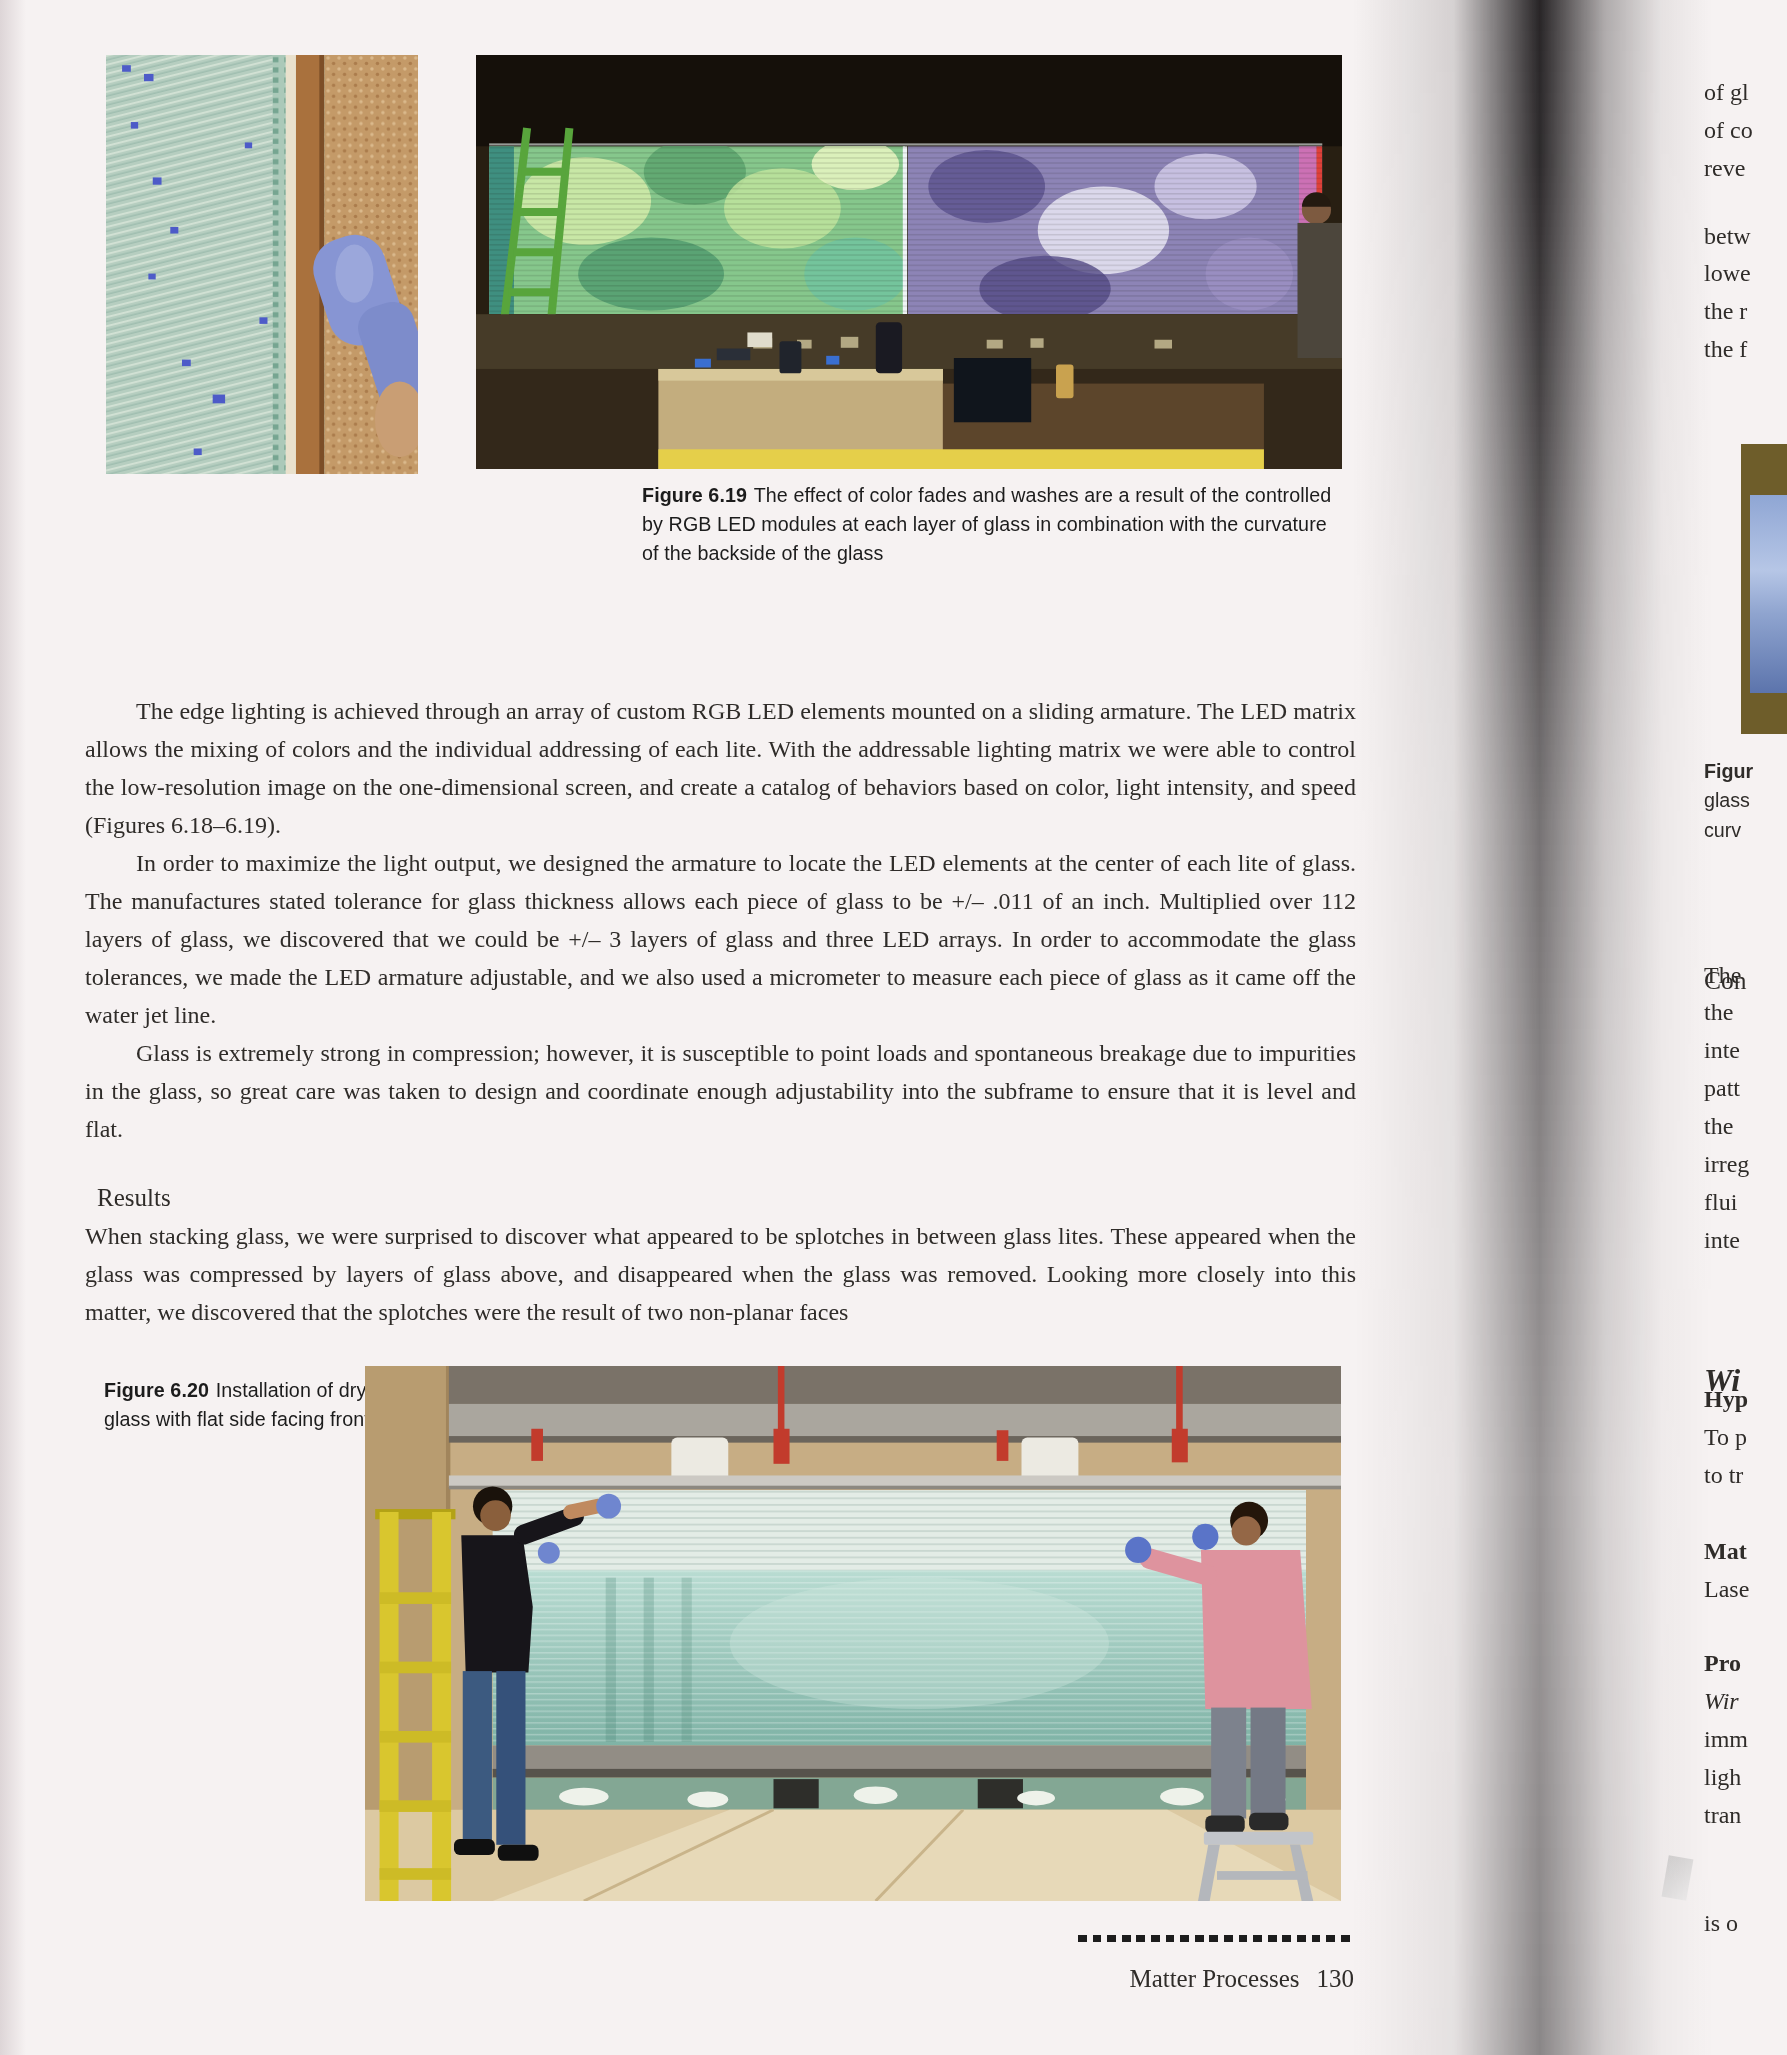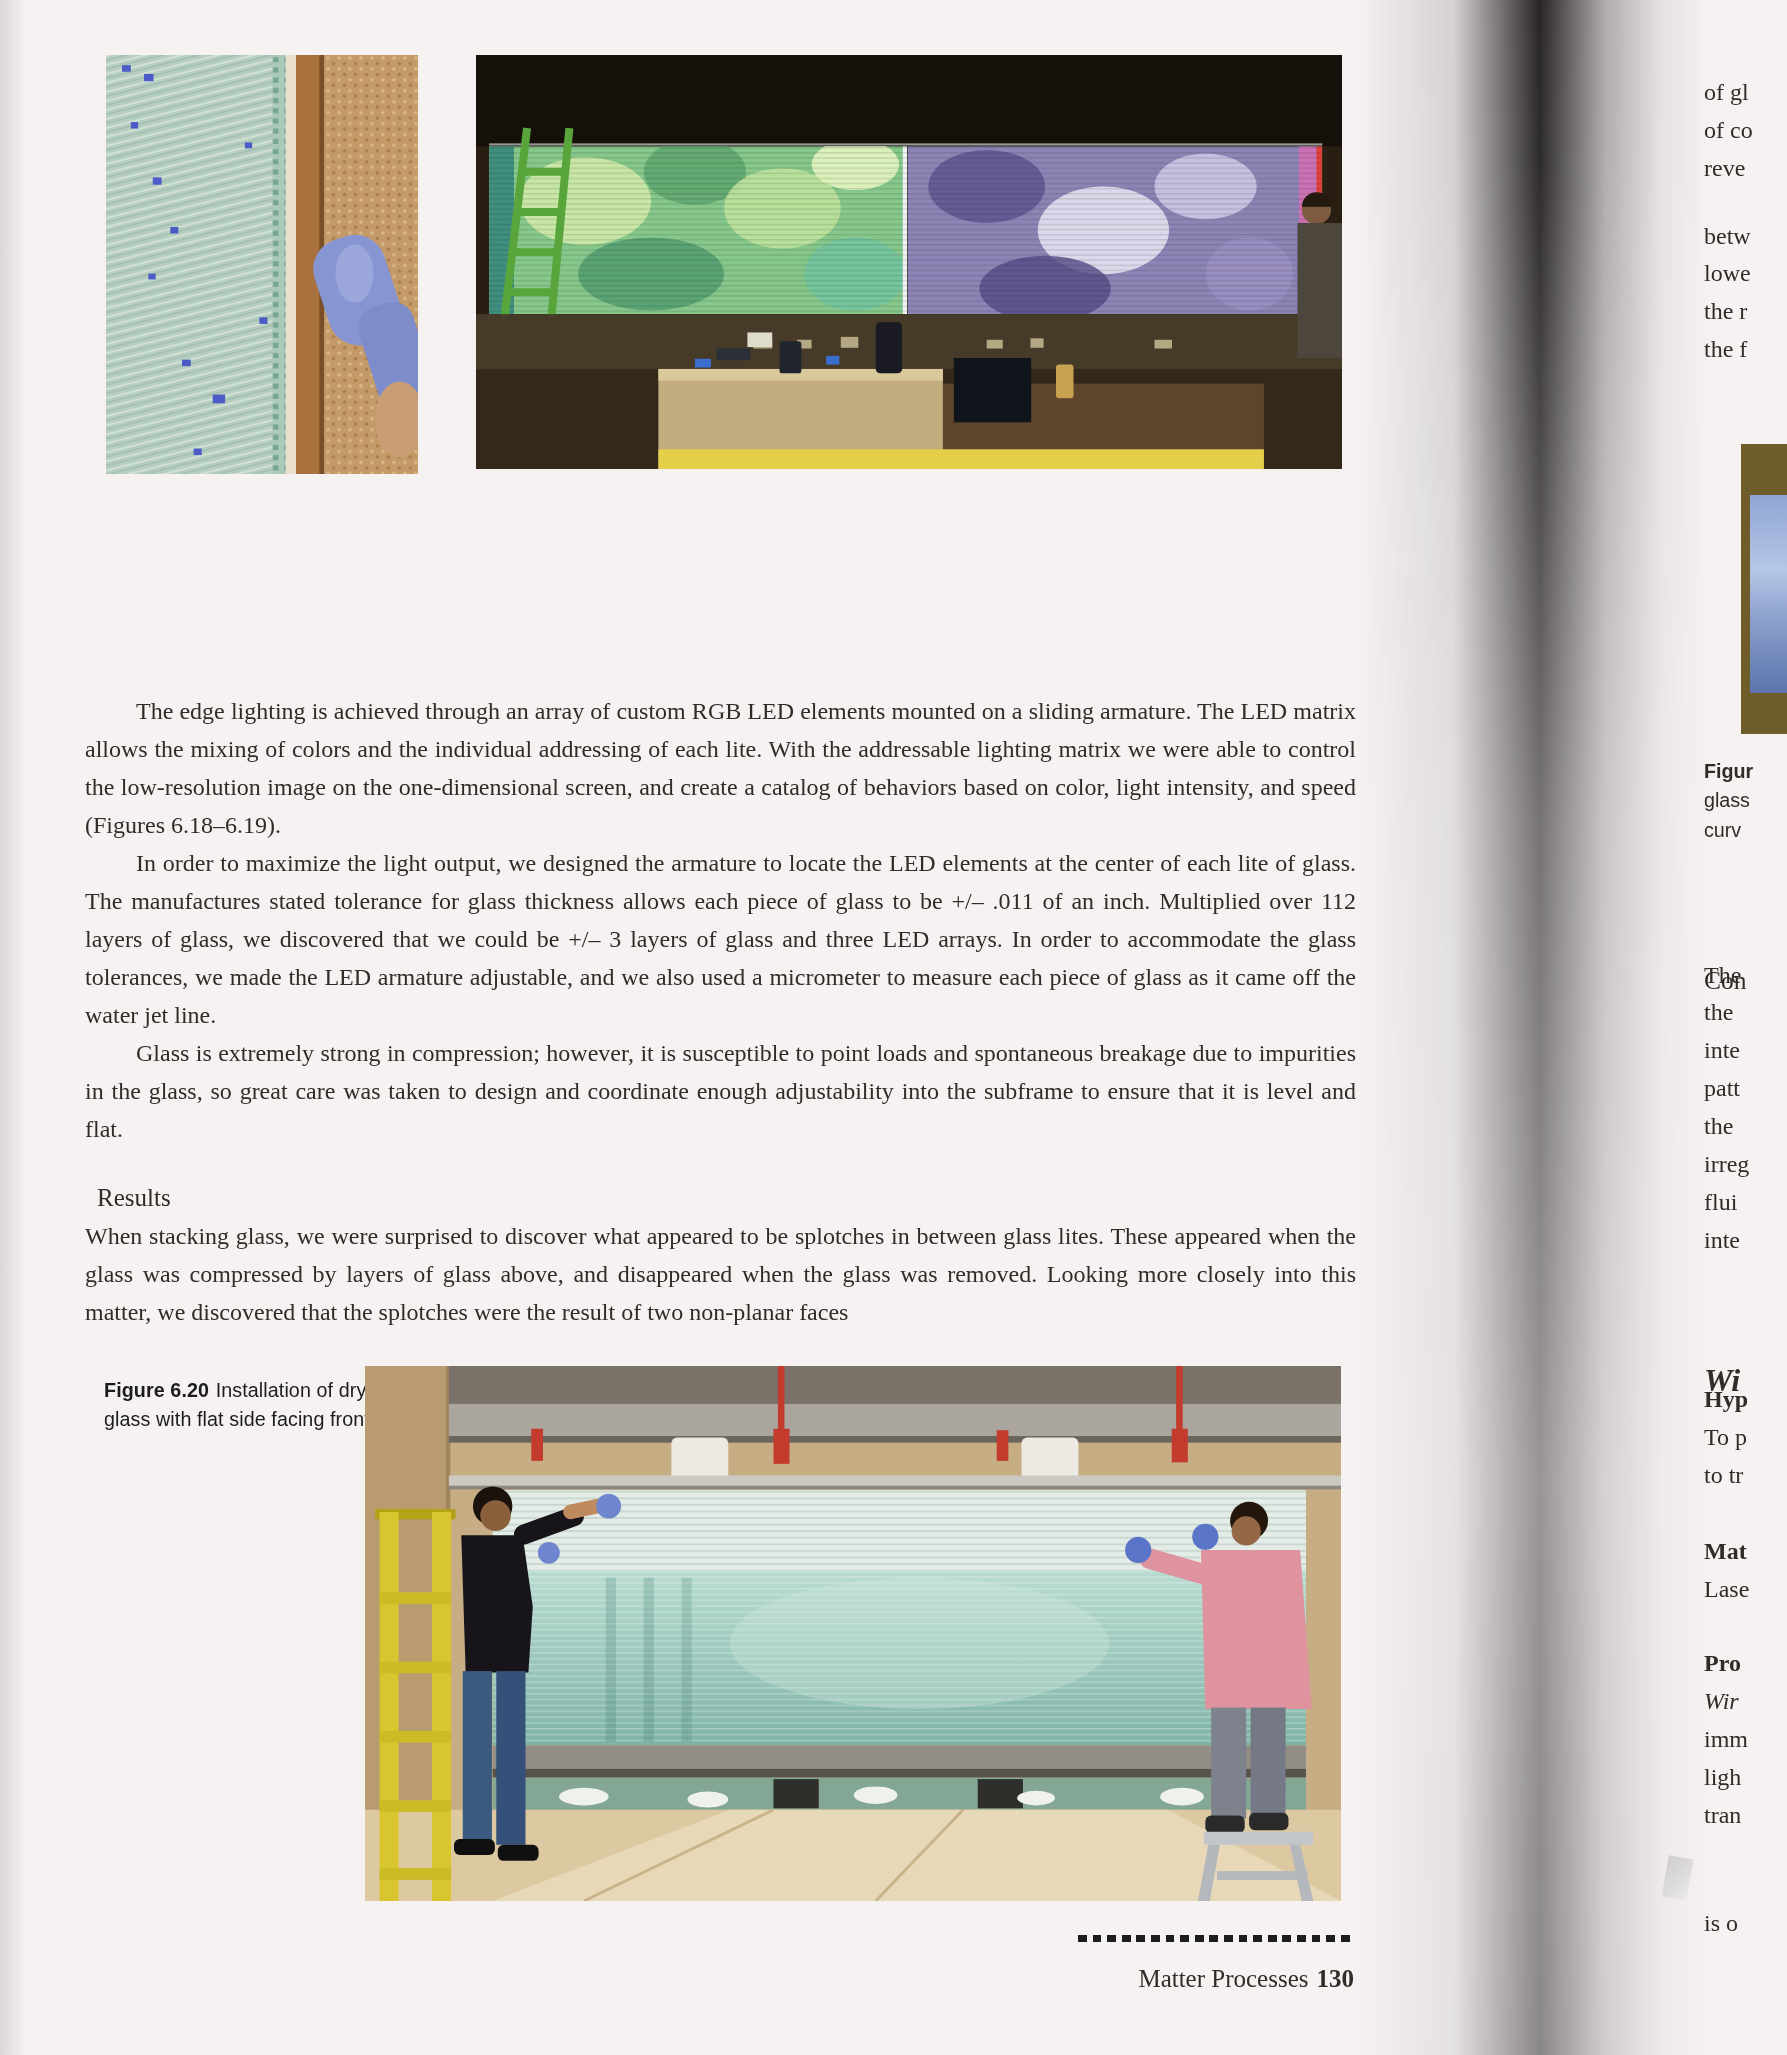--- a/index.html
+++ b/index.html
@@ -24,21 +24,21 @@
   .bodytext{position:absolute;left:85px;top:692px;width:1271px;font-size:24px;
         line-height:38px;text-align:justify;}
   .bodytext p{margin:0;text-indent:51px;}
   .bodytext p.noindent{text-indent:0;}
   .results-h{margin:31px 0 0 12px;font-size:25px;font-weight:normal;}
   
   .dashes{position:absolute;left:1078px;top:1935px;width:276px;height:6.6px;
         background:repeating-linear-gradient(to right,#1d1d1d 0 8.8px,transparent 8.8px 14.6px);}
   .footer{position:absolute;left:916px;top:1965px;width:438px;text-align:right;
         font-size:25px;color:#2f2c29;}
-  .pgnum{margin-left:8px;font-weight:bold;}
+  .pgnum{margin-left:17px;}
   
   .gutter{position:absolute;left:1353px;top:0;width:359px;height:2056px;pointer-events:none;
         background:linear-gradient(to right,rgba(28,24,26,0) 0%,rgba(28,24,26,.15) 28%,
           rgba(22,19,21,.92) 52%,rgba(28,24,26,.33) 70%,rgba(28,24,26,.07) 86%,rgba(28,24,26,0) 100%);
         -webkit-mask-image:linear-gradient(to bottom,rgba(0,0,0,1) 0%,rgba(0,0,0,.97) 8%,
           rgba(0,0,0,.62) 40%,rgba(0,0,0,.45) 72%,rgba(0,0,0,.52) 100%);
         mask-image:linear-gradient(to bottom,rgba(0,0,0,1) 0%,rgba(0,0,0,.97) 8%,
           rgba(0,0,0,.62) 40%,rgba(0,0,0,.45) 72%,rgba(0,0,0,.52) 100%);}
   
   .frag{position:absolute;left:1704px;white-space:nowrap;color:#2f2c29;}
@@ -180,20 +180,23 @@
       <rect x="795" y="424" width="24" height="46" rx="4" fill="#c9a24f"></rect>
       <g>
         <circle cx="1152" cy="212" r="20" fill="#7d5a40"></circle>
         <path d="M1132 208 a20 20 0 0 1 40 0 z" fill="#241a10"></path>
         <rect x="1126" y="230" width="61" height="185" fill="#4c463c"></rect>
       </g>
     </svg>
   </div>
 
 
+  <div class="caption cap619">
+    <span class="cap-b">Figure 6.19</span><span>The effect of color fades and washes are a result of the controlled by RGB LED modules at each layer of glass in combination with the curvature of the backside of the glass</span>
+  </div>
 
   <div class="bodytext">
     <p>The edge lighting is achieved through an array of custom RGB LED elements mounted on a sliding armature. The LED matrix allows the mixing of colors and the individual addressing of each lite. With the addressable lighting matrix we were able to control the low-resolution image on the one-dimensional screen, and create a catalog of behaviors based on color, light intensity, and speed (Figures 6.18–6.19).</p>
     <p>In order to maximize the light output, we designed the armature to locate the LED elements at the center of each lite of glass. The manufactures stated tolerance for glass thickness allows each piece of glass to be +/– .011 of an inch. Multiplied over 112 layers of glass, we discovered that we could be +/– 3 layers of glass and three LED arrays. In order to accommodate the glass tolerances, we made the LED armature adjustable, and we also used a micrometer to measure each piece of glass as it came off the water jet line.</p>
     <p>Glass is extremely strong in compression; however, it is susceptible to point loads and spontaneous breakage due to impurities in the glass, so great care was taken to design and coordinate enough adjustability into the subframe to ensure that it is level and flat.</p>
     <h3 class="results-h">Results</h3>
     <p class="noindent">When stacking glass, we were surprised to discover what appeared to be splotches in between glass lites. These appeared when the glass was compressed by layers of glass above, and disappeared when the glass was removed. Looking more closely into this matter, we discovered that the splotches were the result of two non-planar faces</p>
   </div>
 
   <div class="caption cap620">

